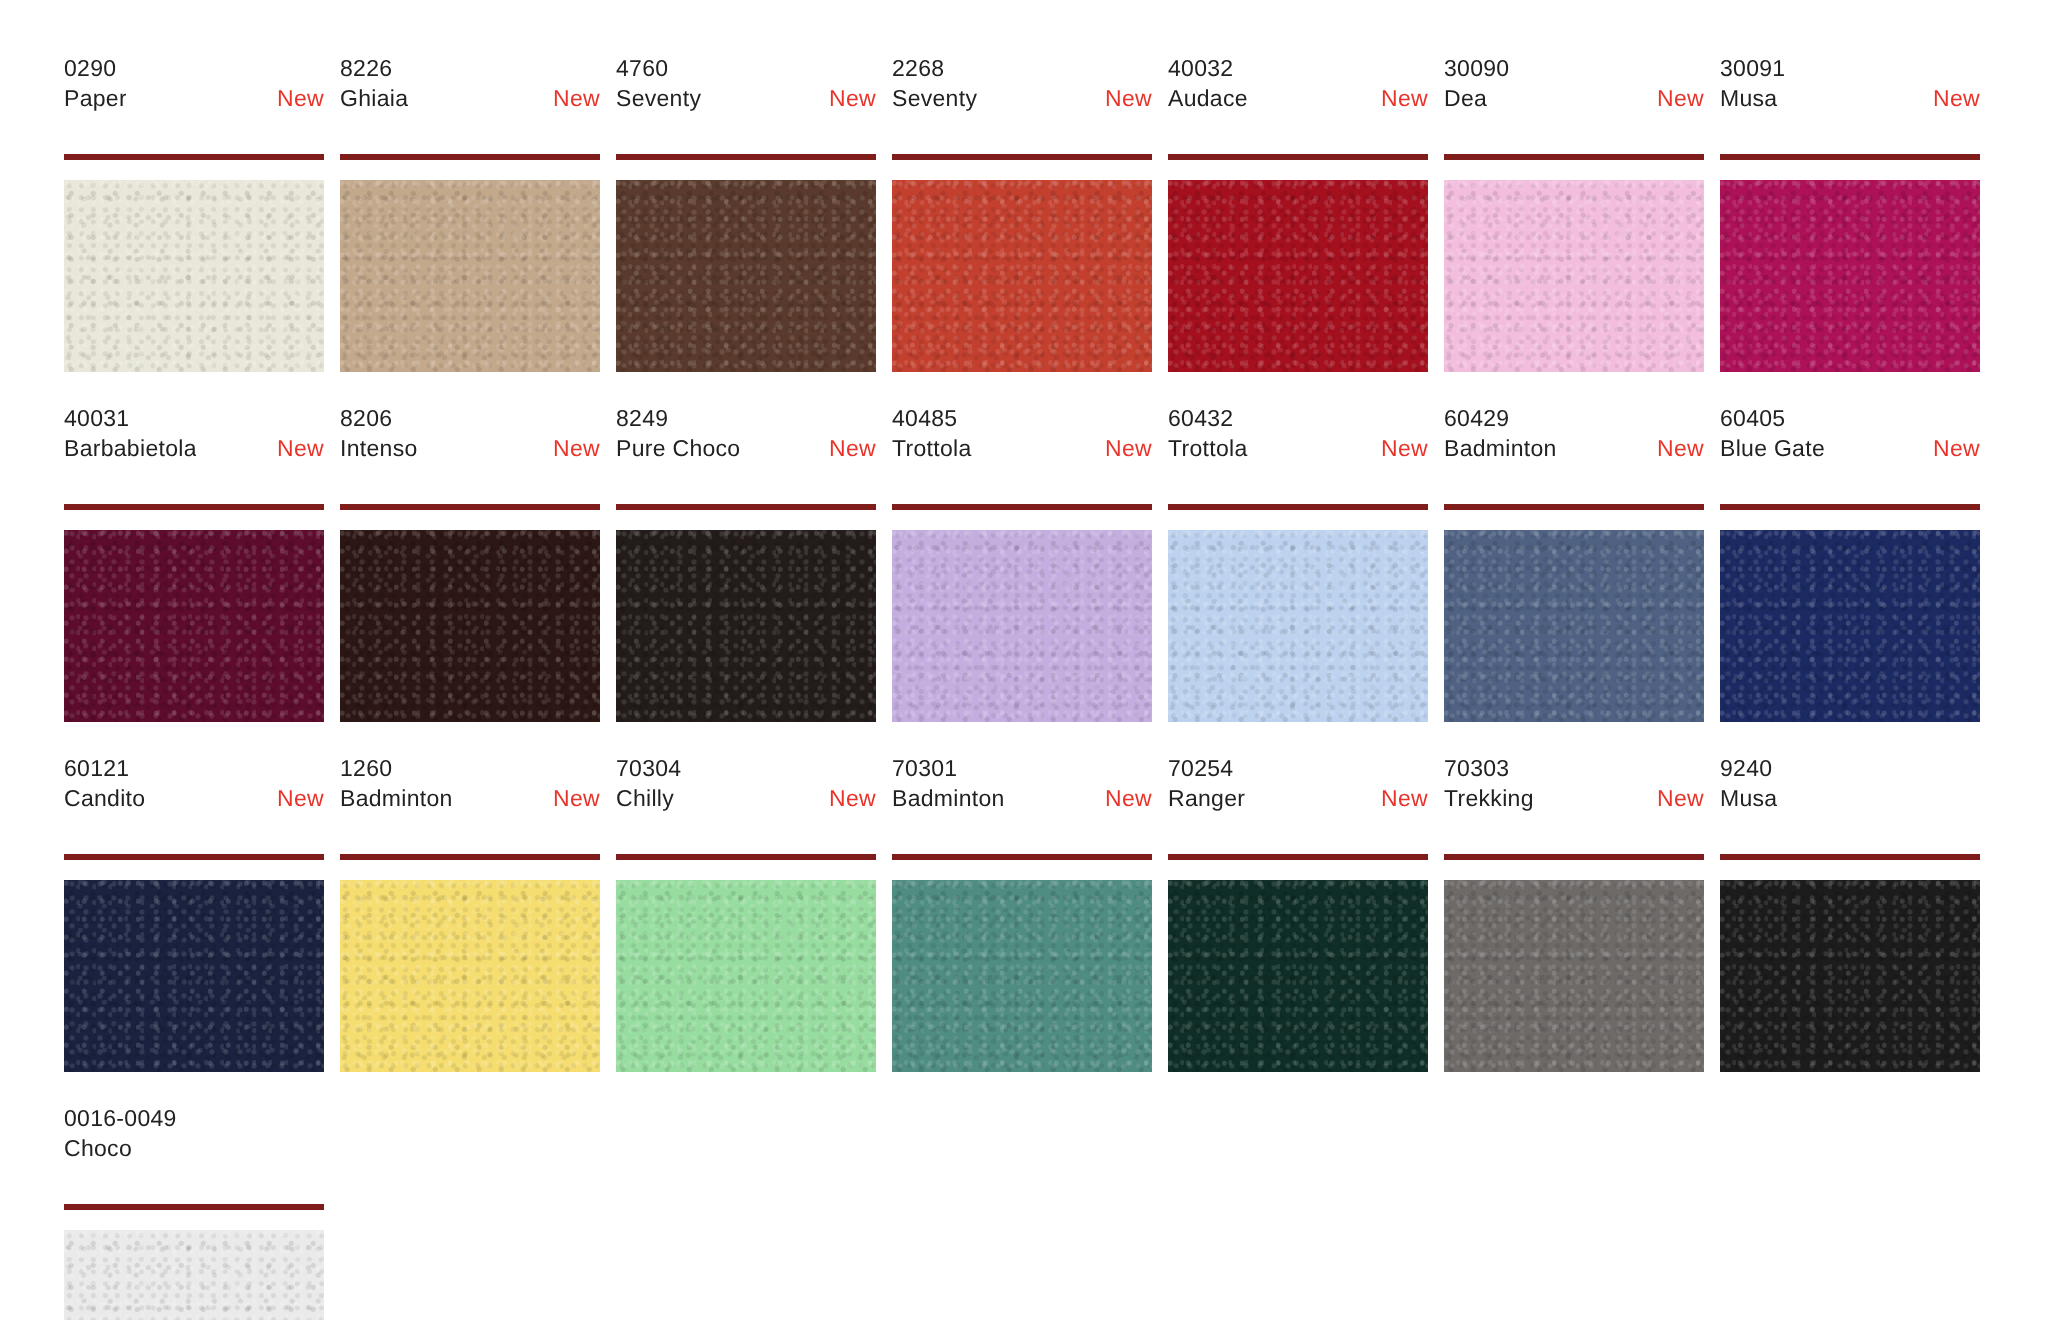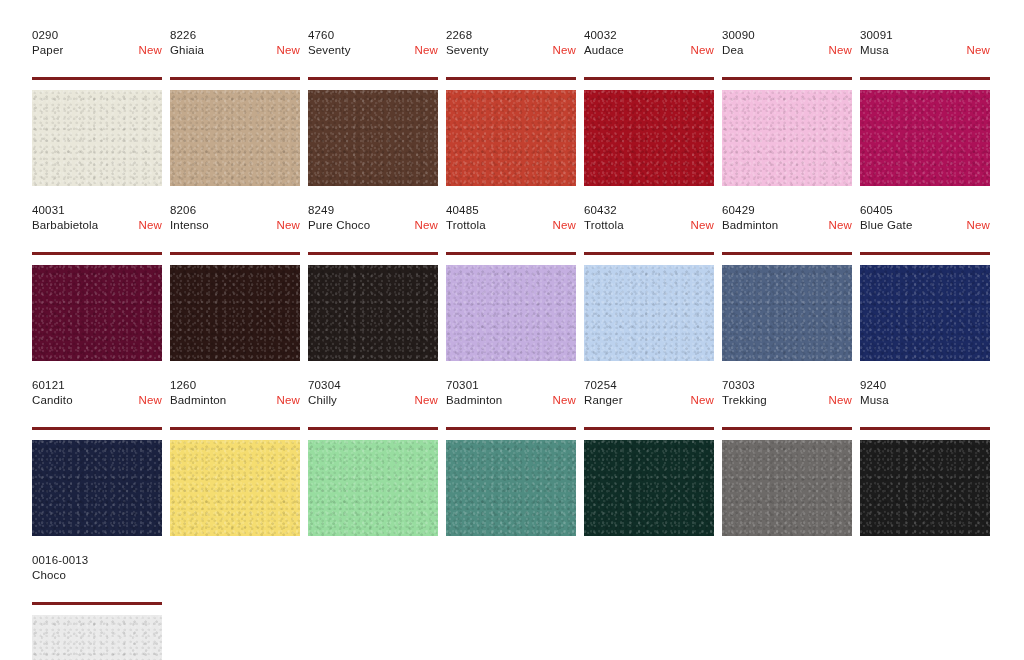--- a/index.html
+++ b/index.html
@@ -304,20 +304,20 @@
       <div class="swatch-meta">
         <div class="swatch-code">9240</div>
         <div class="swatch-nameline">
           <span class="swatch-name">Musa</span>
         </div>
       </div>
       <div class="swatch-chip" style="background-color: rgb(28, 28, 28);"></div>
     </div>
     <div class="swatch-card">
       <div class="swatch-meta">
-        <div class="swatch-code">0016-0013</div>
+        <div class="swatch-code">0016-0049</div>
         <div class="swatch-nameline">
           <span class="swatch-name">Choco</span>
         </div>
       </div>
       <div class="swatch-chip tall" style="background-color: rgb(234, 234, 234);"></div>
     </div>
   </main>
 
 </body></html>

